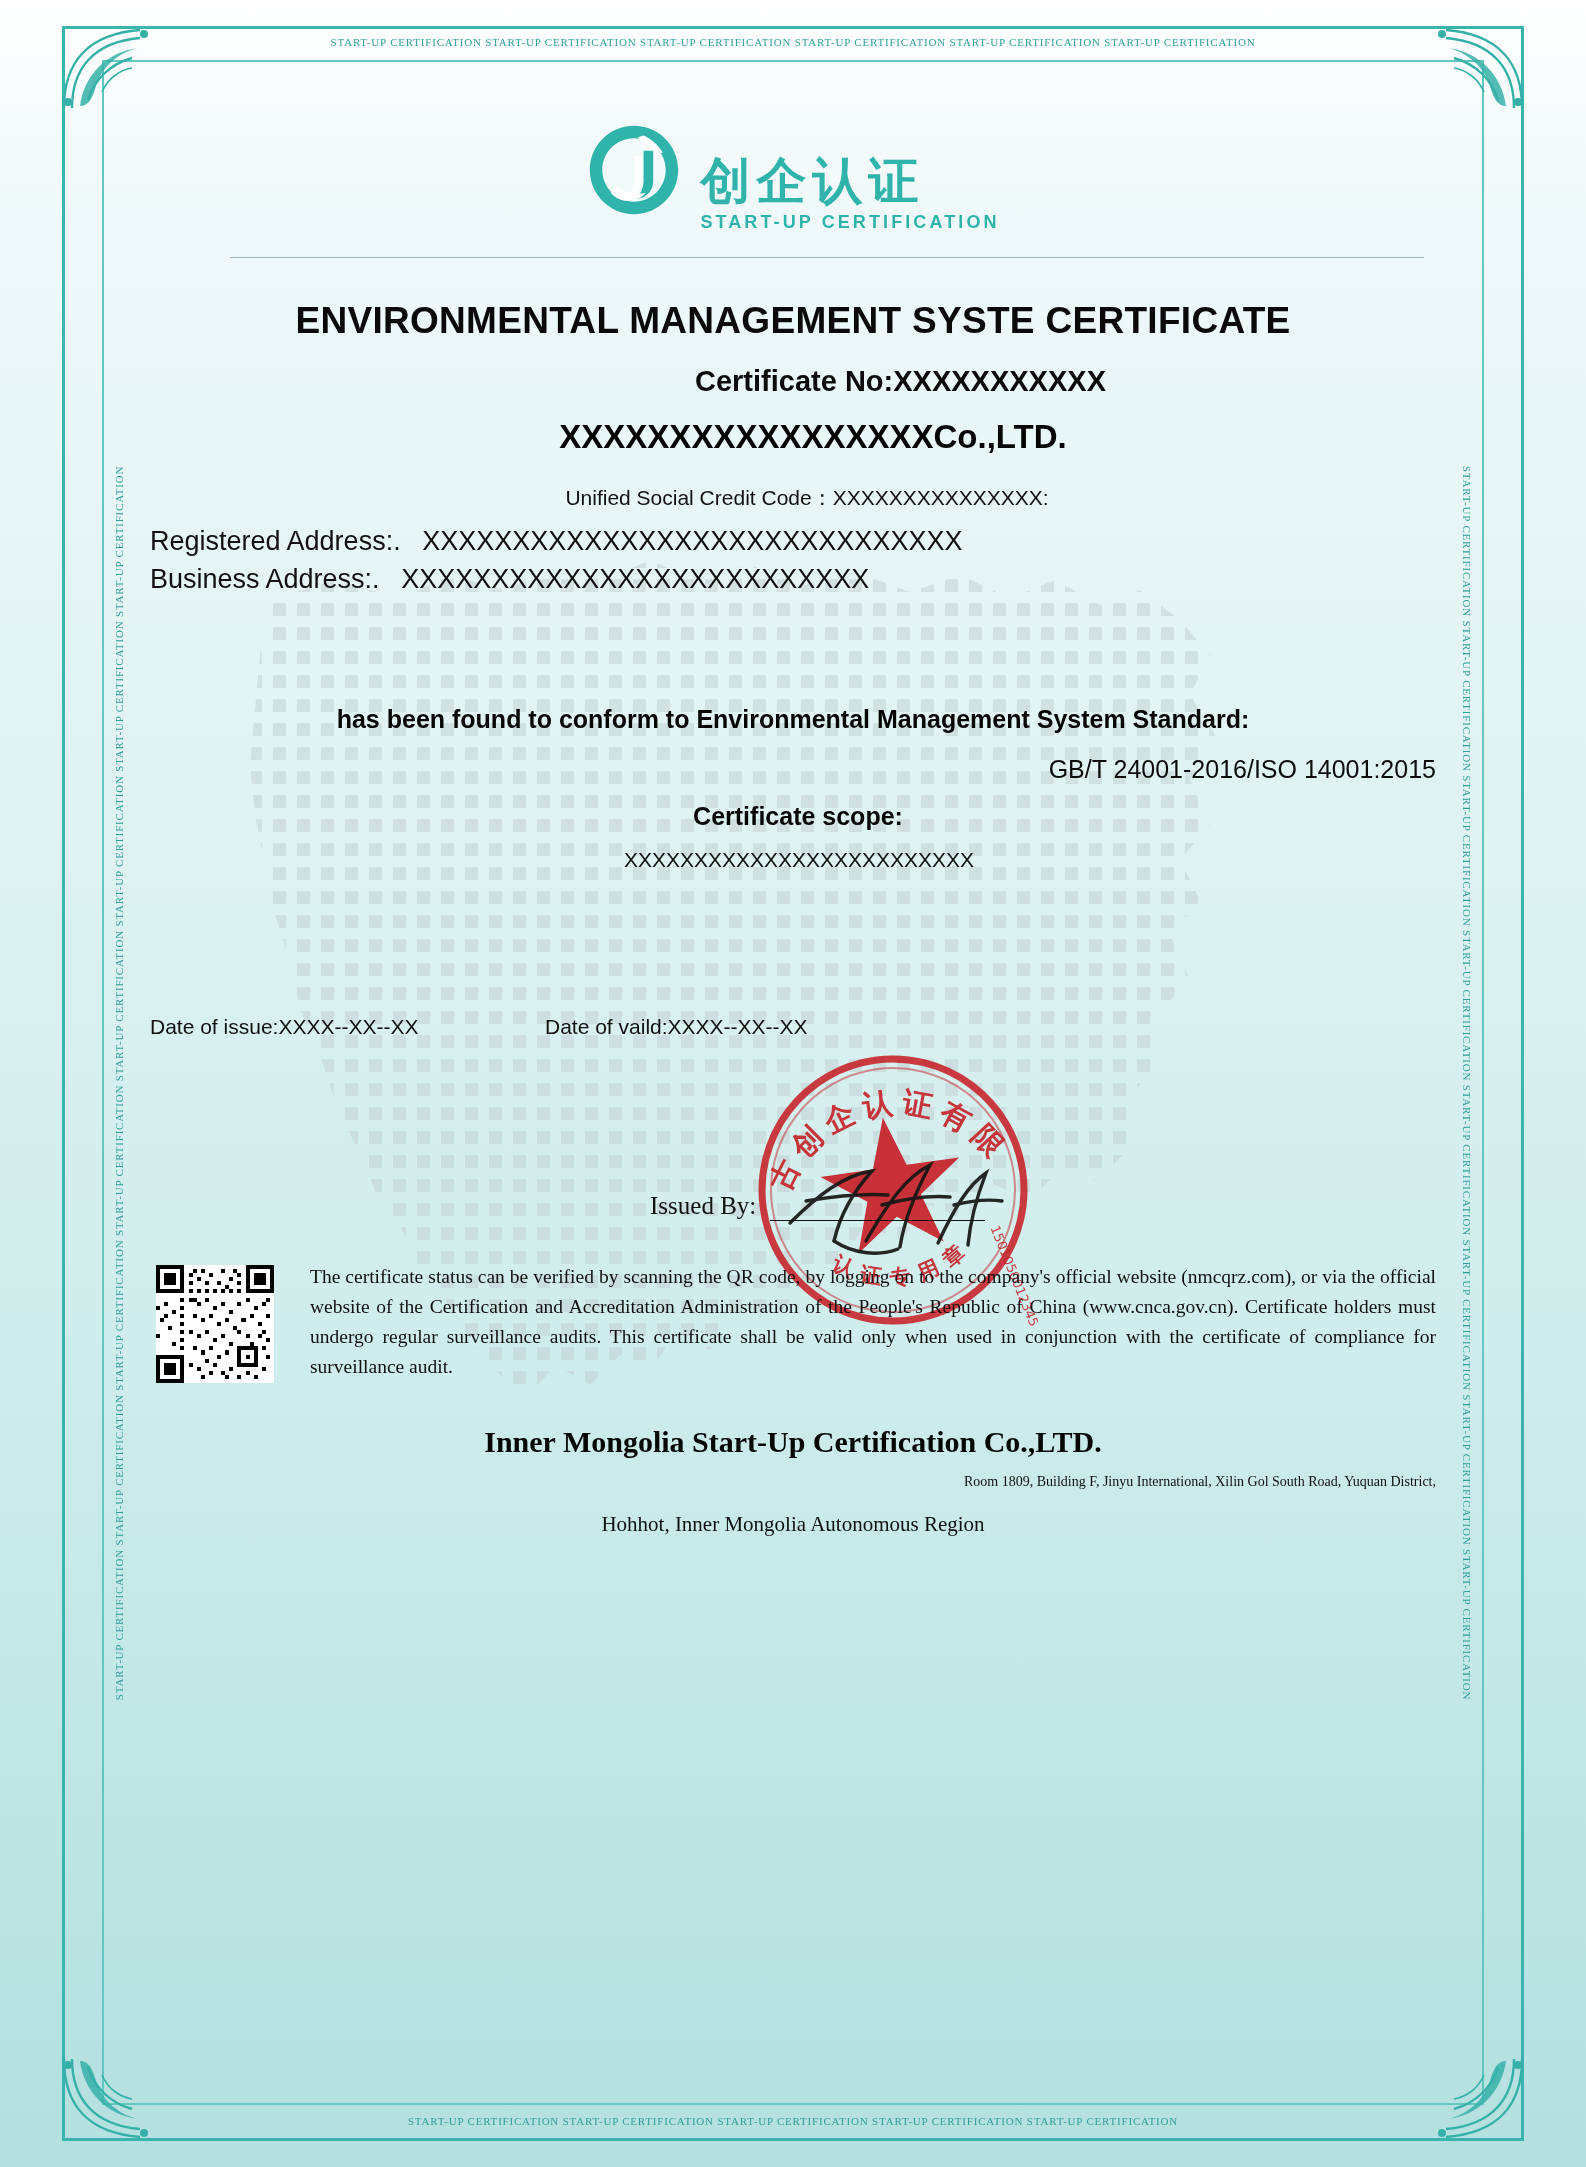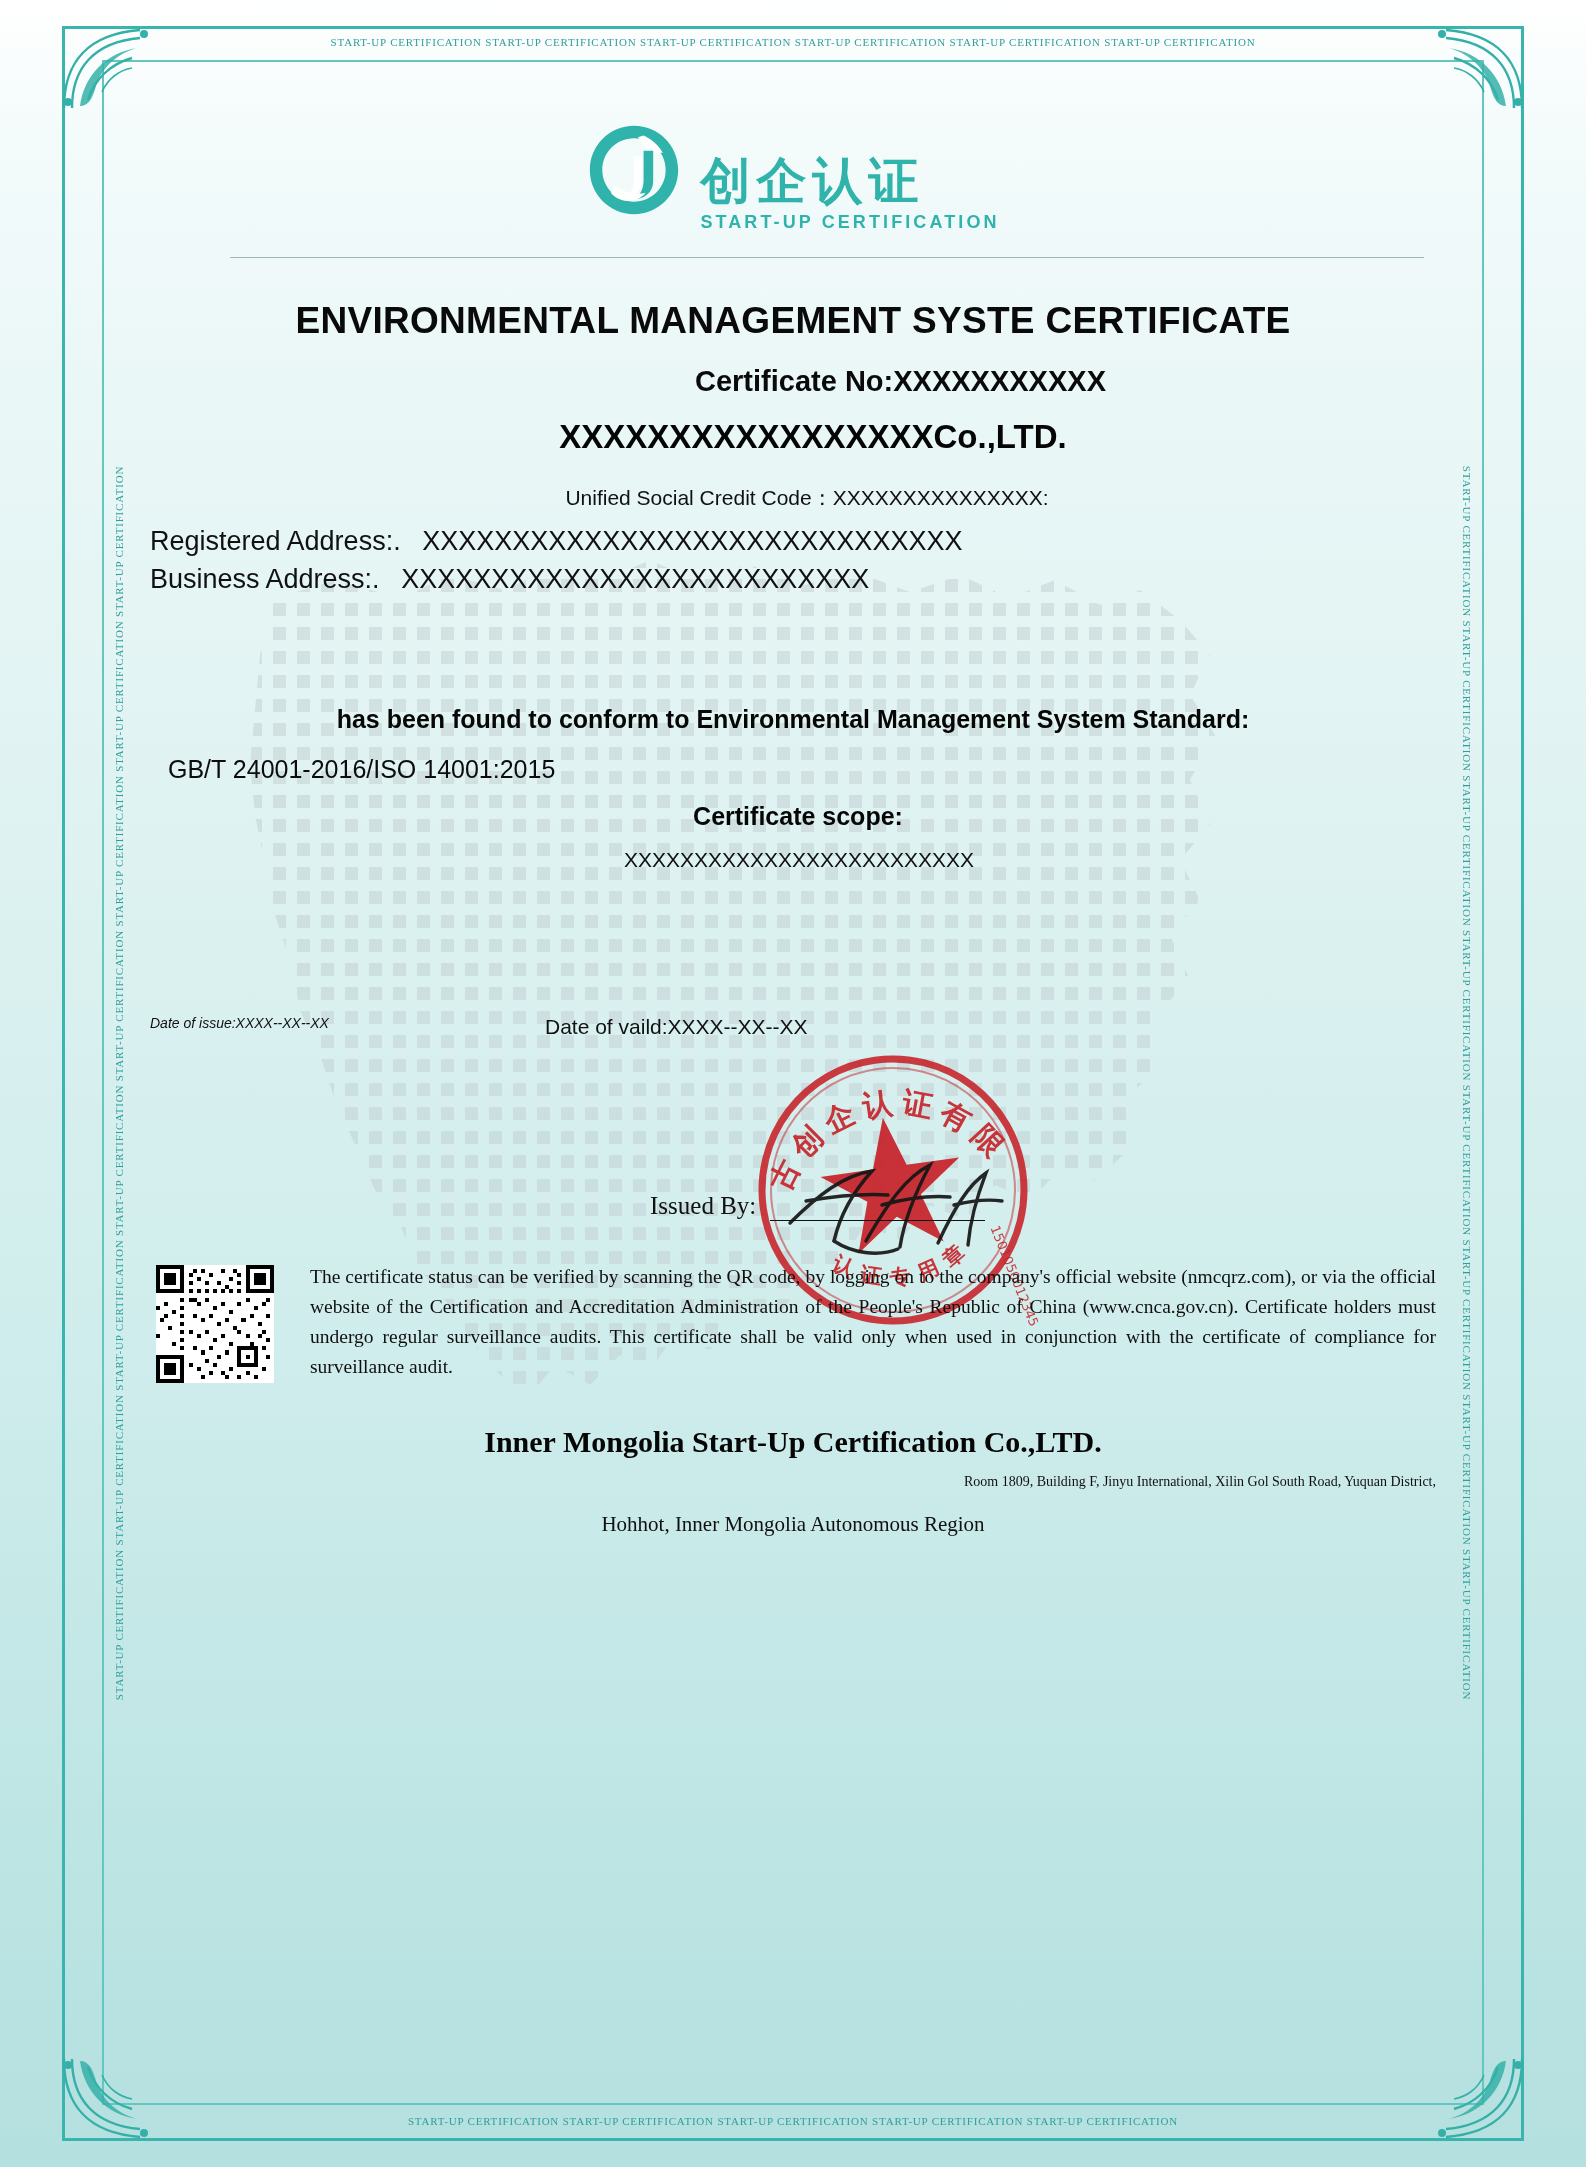--- a/index.html
+++ b/index.html
@@ -262,21 +262,21 @@
     font-size: 25px;
     font-weight: bold;
     color: #060606;
     white-space: nowrap;
   }
 
   .standard-line {
     position: absolute;
     left: 0; right: 0;
     top: 685px;
-    text-align: left;
+    text-align: right;
     font-size: 25px;
     color: #0c0c0c;
     padding-left: 18px;
     box-sizing: border-box;
   }
 
   .scope-title {
     position: absolute;
     left: 0; right: 0;
     top: 732px;
@@ -296,23 +296,22 @@
     font-size: 21px;
     color: #111;
     padding-left: 6px;
     box-sizing: border-box;
   }
 
   .date-issue {
     position: absolute;
     left: 0px;
     top: 945px;
-    font-size: 14px;
+    font-size: 21px;
     color: #111;
-    font-style: italic;
   }
   .date-valid {
     position: absolute;
     left: 395px;
     top: 945px;
     font-size: 21px;
     color: #111;
   }
 
   

